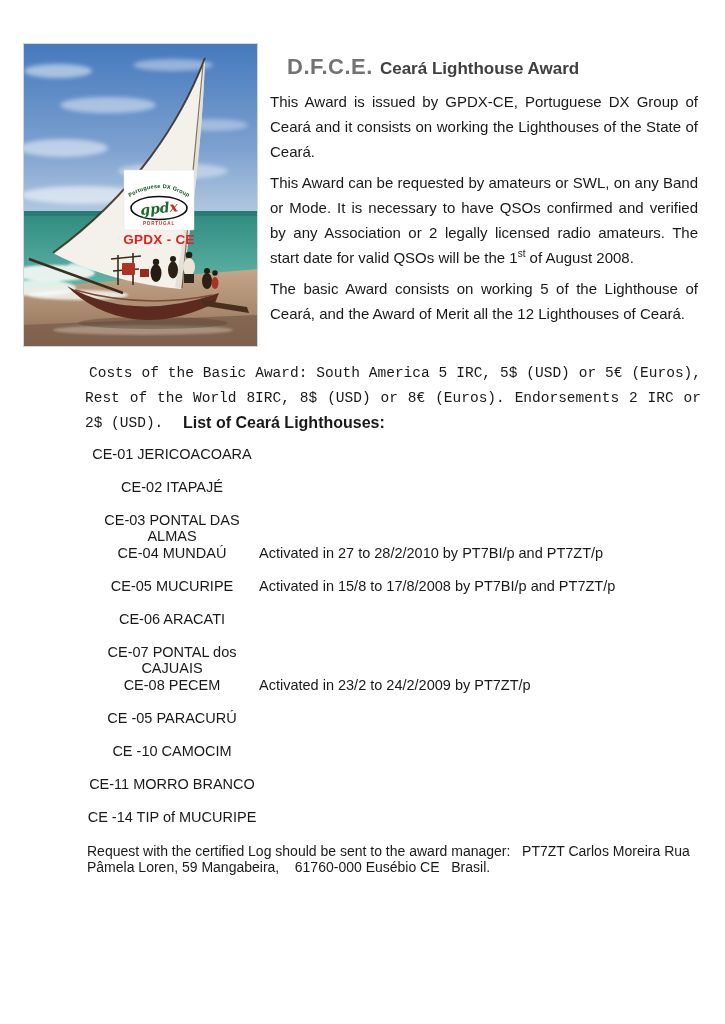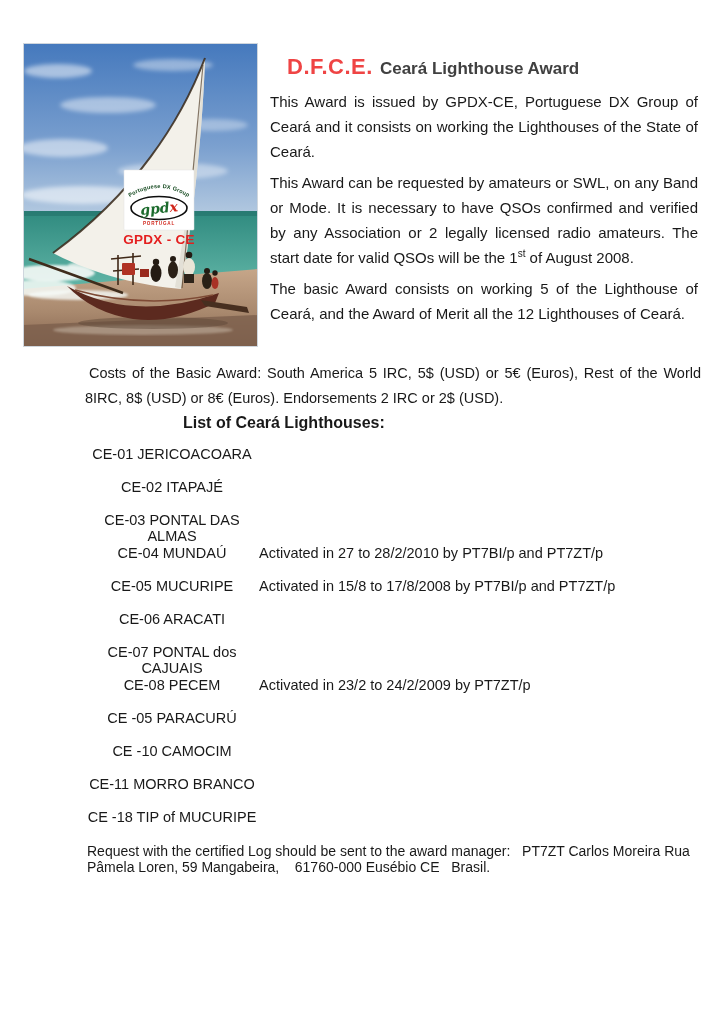--- a/index.html
+++ b/index.html
@@ -4,30 +4,30 @@
 <style>
   html,body { margin:0; padding:0; background:#ffffff; }
   .page {
     position:relative; width:725px; height:1024px; background:#ffffff;
     font-family:"Liberation Sans", sans-serif; color:#191919; overflow:hidden;
   }
   .photo { position:absolute; left:23px; top:43px; width:235px; height:304px; }
   .photo svg { display:block; width:235px; height:304px; }
 
   .title { position:absolute; left:287px; top:54px; white-space:nowrap; }
-  .title .abbr { color:#ef4444; font-weight:bold; font-size:22px; letter-spacing:0.5px; }
+  .title .abbr { color:#737373; font-weight:bold; font-size:22px; letter-spacing:0.5px; }
   .title .rest { color:#404040; font-weight:bold; font-size:17px; margin-left:7px; }
 
   .rightcol { position:absolute; left:270px; top:89px; width:428px;
               font-size:15px; line-height:25px; text-align:justify; }
   .rightcol p { margin:0 0 6px 0; }
   .rightcol sup { font-size:10px; line-height:0; }
 
   .costs { position:absolute; left:85px; top:361px; width:616px;
-           font-size:14.5px; line-height:25px; text-align:justify; text-indent:4px; }
+           font-size:14.5px; line-height:25px; text-align:justify; text-indent:4px;font-family:Liberation Mono, monospace; }
 
   .list-heading { position:absolute; left:183px; top:414px;
                   font-weight:bold; font-size:16px; }
 
   .lh-list { position:absolute; left:85px; top:446px; width:620px; }
   .lh-row { display:flex; height:33px; font-size:14.5px; align-items:flex-start; }
   .lh-row .name { width:174px; flex:none;text-align:center; }
   .lh-row .act  { flex:1; }
 
   .footer { position:absolute; left:87px; top:843px; width:622px;
@@ -194,20 +194,20 @@
       </div>
     <div class="lh-row">
         <span class="name">CE -10 CAMOCIM</span>
         <span class="act"></span>
       </div>
     <div class="lh-row">
         <span class="name">CE-11 MORRO BRANCO</span>
         <span class="act"></span>
       </div>
     <div class="lh-row">
-        <span class="name">CE -18 TIP of MUCURIPE</span>
+        <span class="name">CE -14 TIP of MUCURIPE</span>
         <span class="act"></span>
       </div>
   </div>
 
   <div class="footer">Request with the certified Log should be sent to the award manager:   PT7ZT Carlos Moreira Rua Pâmela Loren, 59 Mangabeira,    61760-000 Eusébio CE   Brasil.</div>
 
 </div>
 
 </body></html>

